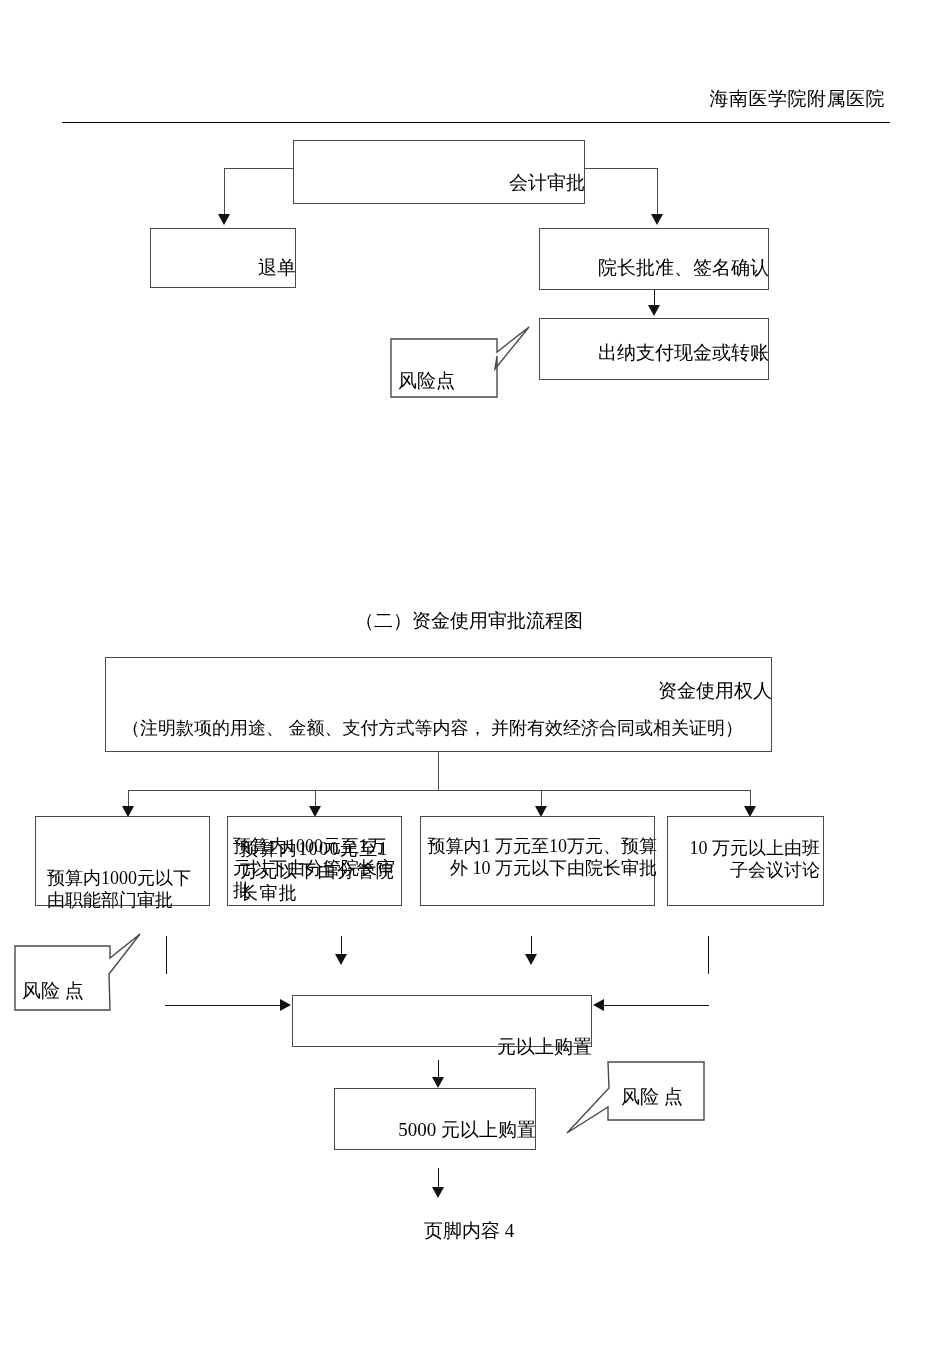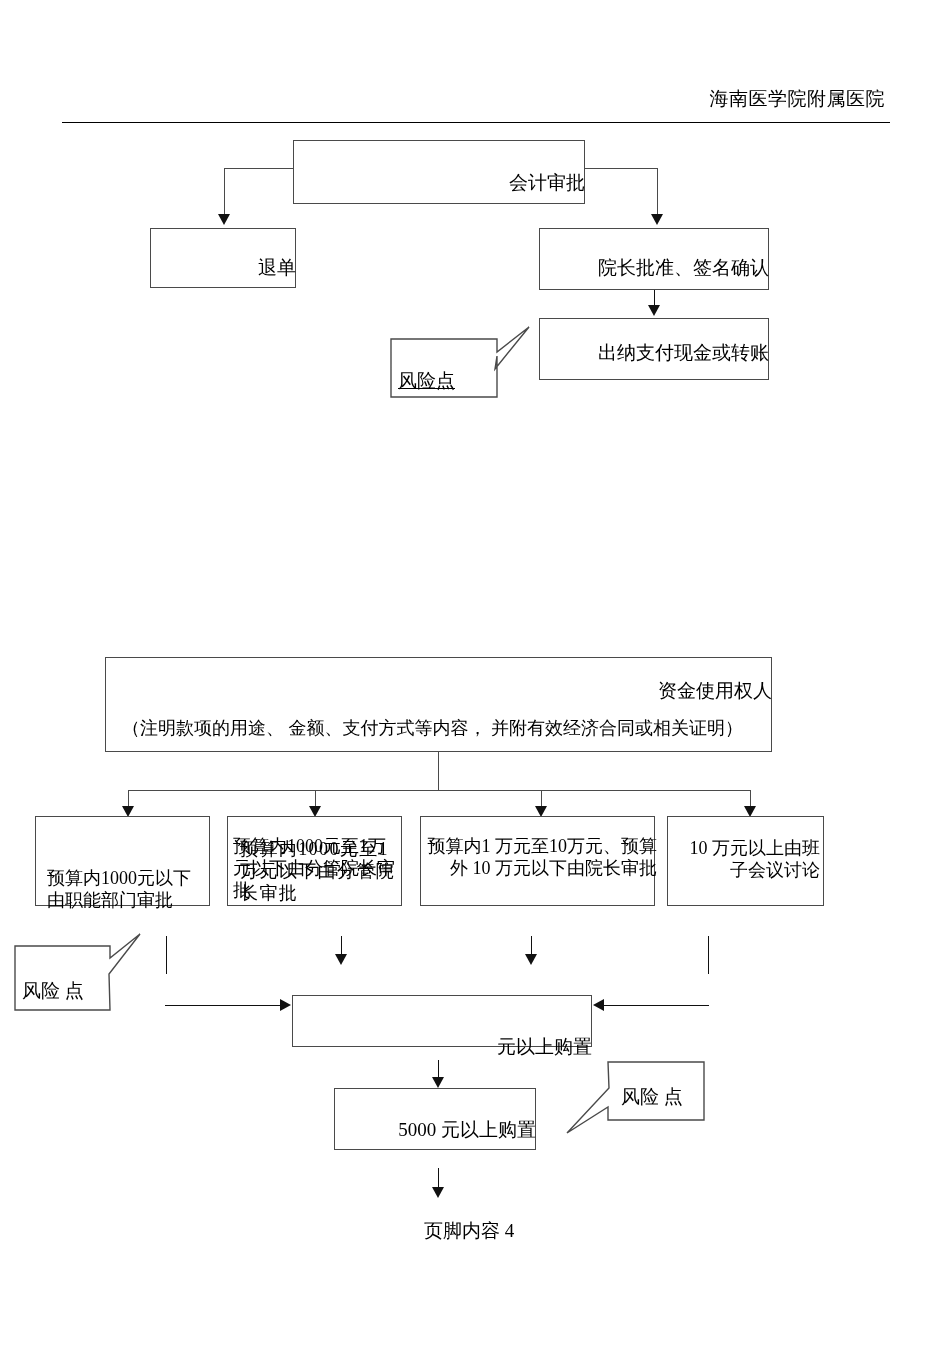--- a/index.html
+++ b/index.html
@@ -152,25 +152,26 @@
     <div class="vline" style="left:654px; top:290px; height:18px;"></div>
     <div class="arrow-down" style="left:648px; top:305px;"></div>
 
     <div class="box" style="left:539px; top:318px; width:230px; height:62px;"></div>
     <div class="box-label ctr" style="left:539px; top:341px; width:230px;">出纳支付现金或转账</div>
 
     <div class="callout" style="left:390px; top:325px; width:170px; height:80px;">
       <svg width="170" height="80" viewBox="0 0 170 80">
         <path d="M1,14 L107,14 L107,27 L139,2 L105,44 L107,31 L107,72 L1,72 Z" fill="#ffffff" stroke="#4a4a4a" stroke-width="1.4" stroke-linejoin="miter"></path>
       </svg>
-      <div class="cotext" style="left:8px; top:43px;text-decoration:underline;">风险点</div>
+      <div class="cotext" style="left:8px; top:43px;">风险点</div>
     </div>
 
   </div>
 
+  <div class="section-title" style="left:355px; top:608px;">（二）资金使用审批流程图</div>
 
   <div>
 
     <div class="box" style="left:105px; top:657px; width:667px; height:95px;"></div>
     <div class="box-label ctr" style="left:105px; top:679px; width:667px;">资金使用权人</div>
     <div class="multiline" style="left:122px; top:718px; width:640px; white-space:normal;">（注明款项的用途、 金额、支付方式等内容， 并附有效经济合同或相关证明）</div>
 
     <div class="vline thin" style="left:438px; top:752px; height:38px;"></div>
     <div class="hline thin" style="left:128px; top:790px; width:622px;"></div>
 

